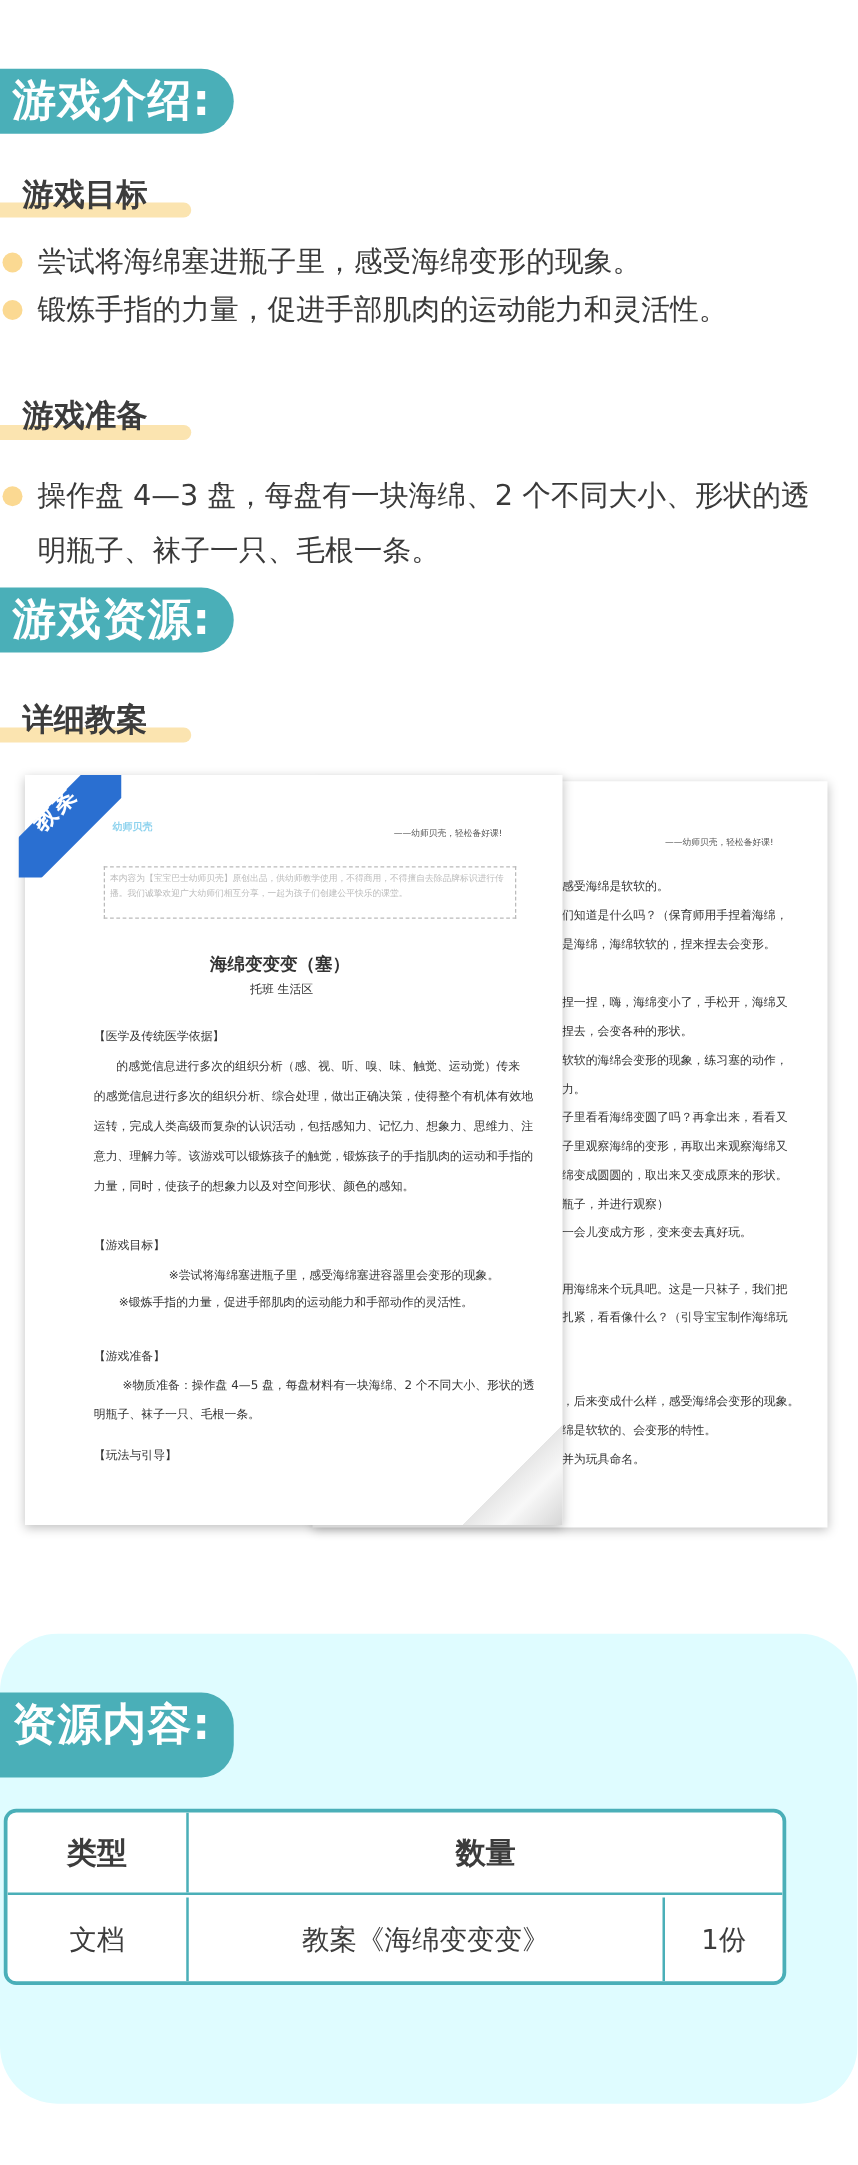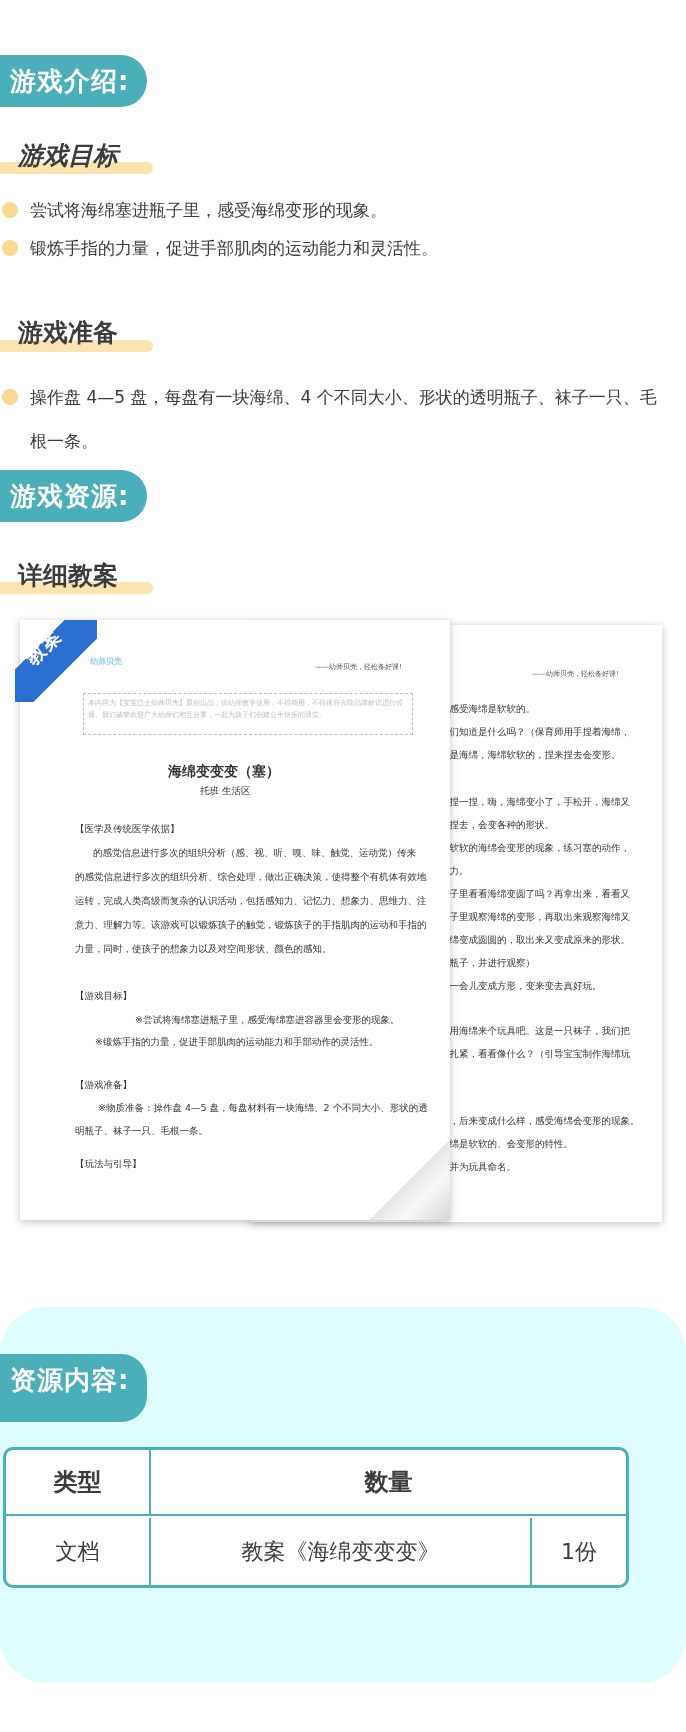--- a/index.html
+++ b/index.html
@@ -3,33 +3,33 @@
   <meta charset="utf-8">
   <style>
     * { box-sizing: border-box; margin: 0; padding: 0; }
     html, body { width: 686px; height: 1732px; background: #ffffff; overflow: hidden; }
     body { position: relative; font-family: "DejaVu Sans", "Liberation Sans", sans-serif; color: #3a3a3a; }
 
     .pill-heading {
       position: absolute; left: 0; height: 52px;
       background: #4aafb8; color: #ffffff;
       border-radius: 0 26px 26px 0;
-      font-size: 26px; font-weight: bold; line-height: 52px;
+      font-size: 35px; font-weight: bold; line-height: 52px;
       padding-left: 10px; padding-right: 18px; letter-spacing: 1px;
     }
     .sub-heading {
       position: absolute; left: 18px; font-size: 25px; font-weight: bold; color: #3c3c3c;
       line-height: 34px; z-index: 2;
     }
     .sub-underline {
       position: absolute; left: 0; height: 12px; background: #fbe4b0;
       border-radius: 0 6px 6px 0; z-index: 1;
     }
     .bullet-list { position: absolute; left: 0; right: 0; }
-    .bullet-item { position: relative; padding-left: 24px; font-size: 17px; color: #3a3a3a; line-height: 38px; }
+    .bullet-item { position: relative; padding-left: 24px; font-size: 23px; color: #3a3a3a; line-height: 38px; }
     .bullet-dot {
       position: absolute; left: -4px; top: 11px; width: 16px; height: 16px; border-radius: 50%;
       background: #fbd992;
     }
 
     
     .doc-page {
       position: absolute; background: #ffffff;
       box-shadow: 0 2px 8px rgba(0,0,0,0.25);
       font-family: "DejaVu Sans", sans-serif; color: #333;
@@ -81,40 +81,40 @@
     .c3 { flex: 1; }
     .res-row.head .res-cell { font-size: 24px; font-weight: bold; color: #3c3c3c; }
     .res-row.body .res-cell { font-size: 22px; color: #3c3c3c; }
   </style>
 </head>
 <body>
 
 <div class="pill-heading" style="top:55px;">游戏介绍:</div>
 
 <div class="sub-underline" style="top:162px; width:153px;"></div>
-<div class="sub-heading" style="top:139px;font-style:italic;">游戏目标</div>
+<div class="sub-heading" style="top:139px;">游戏目标</div>
 
 <div class="bullet-list" style="top:191px; left:6px; width:670px;">
   <div class="bullet-item">
     <span class="bullet-dot"></span>
     <span>尝试将海绵塞进瓶子里，感受海绵变形的现象。</span>
   </div>
   <div class="bullet-item">
     <span class="bullet-dot"></span>
     <span>锻炼手指的力量，促进手部肌肉的运动能力和灵活性。</span>
   </div>
 </div>
 
 <div class="sub-underline" style="top:340px; width:153px;"></div>
 <div class="sub-heading" style="top:316px;">游戏准备</div>
 
 <div class="bullet-list" style="top:375px; left:6px; width:660px;">
   <div class="bullet-item" style="line-height:44px;">
     <span class="bullet-dot" style="top:14px;"></span>
-    <span>操作盘 4—5 盘，每盘有一块海绵、4 个不同大小、形状的透明瓶子、袜子一只、毛根一条。</span>
+    <span>操作盘 4—3 盘，每盘有一块海绵、2 个不同大小、形状的透明瓶子、袜子一只、毛根一条。</span>
   </div>
 </div>
 
 <div class="pill-heading" style="top:470px;">游戏资源:</div>
 
 <div class="sub-underline" style="top:582px; width:153px;"></div>
 <div class="sub-heading" style="top:559px;">详细教案</div>
 
 <div class="doc-page doc-back">
   <div class="doc-line doc-small" style="left:282px; top:44px;">——幼师贝壳，轻松备好课!</div>

